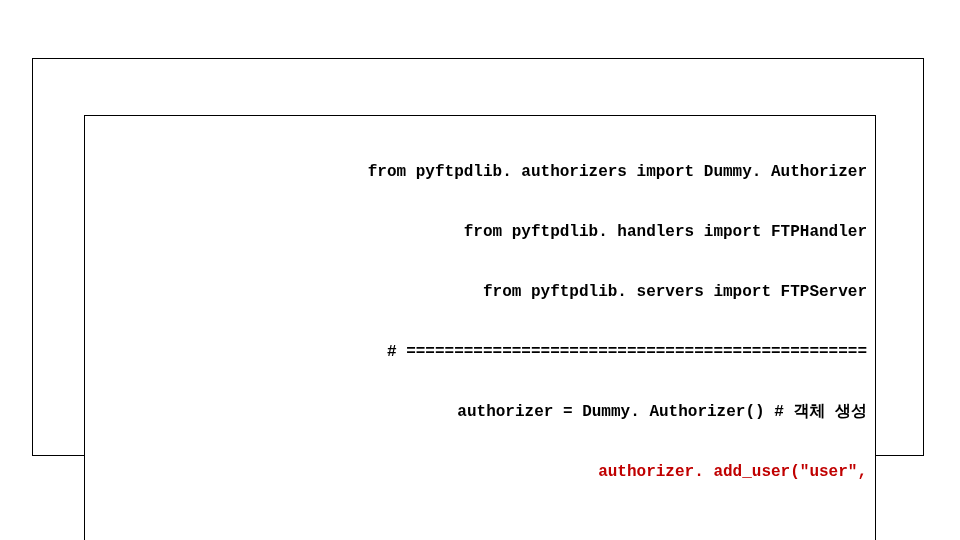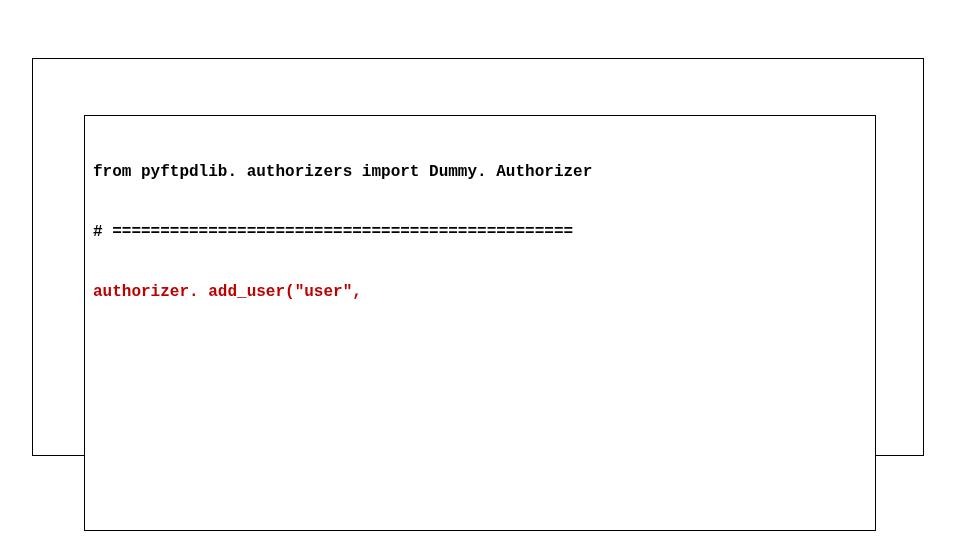--- a/index.html
+++ b/index.html
@@ -30,35 +30,38 @@
     background: #ffffff;
   }
   .code {
     font-family: "Courier New", Courier, monospace;
     font-size: 16px;
     line-height: 20px;
     white-space: pre;
     color: #000;
     font-weight: bold;
   }
-  .line { display: block; }
+  .line { display: block; text-align: right; }
   .hl {
     color: #c00000;
     font-weight: 900;
   }
 </style>
 </head>
 <body>
 
 <div class="outer-frame"></div>
 
 <div class="code-box">
   <div class="code">
     <span class="line">from pyftpdlib. authorizers import Dummy. Authorizer</span>
+    <span class="line">from pyftpdlib. handlers import FTPHandler</span>
+    <span class="line">from pyftpdlib. servers import FTPServer</span>
     <span class="line"># ================================================</span>
+    <span class="line">authorizer = Dummy. Authorizer() # 객체 생성</span>
     <span class="line hl">authorizer. add_user("user",</span>
     
     
     
     
     
     
     
     
     

